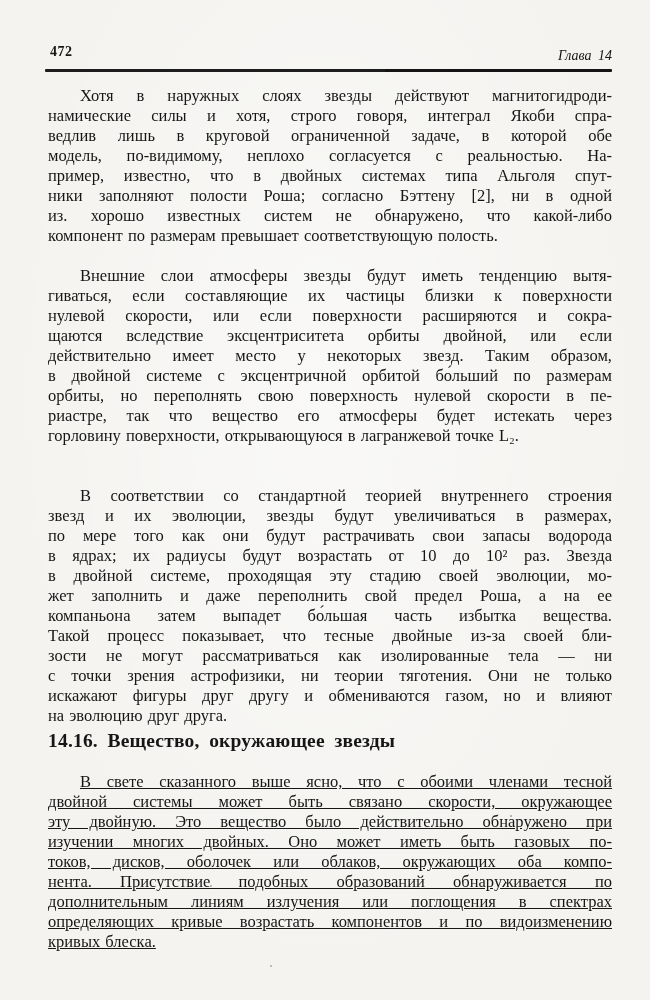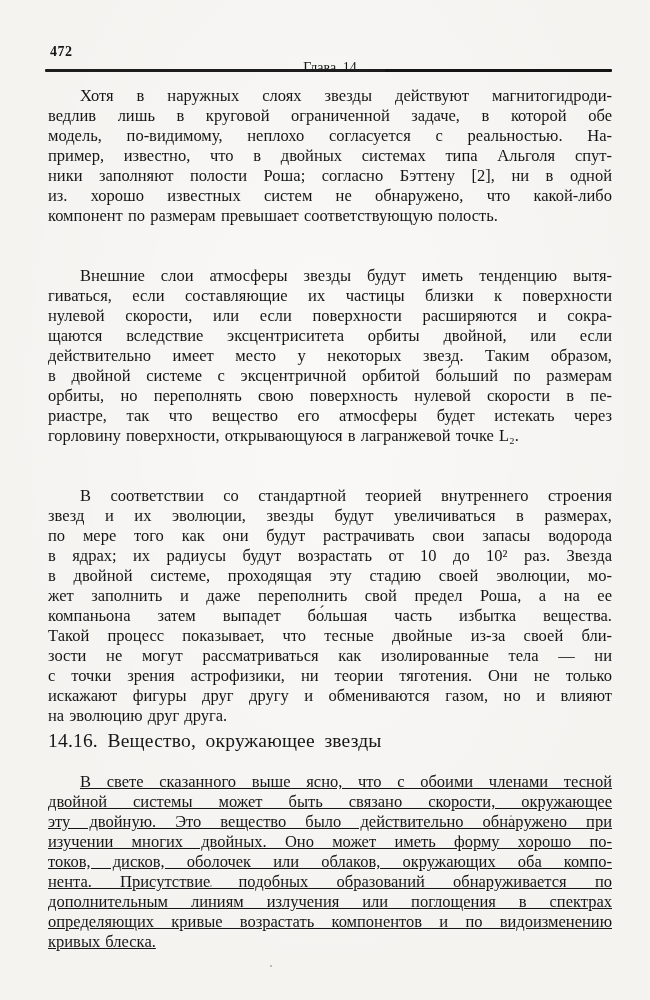--- a/index.html
+++ b/index.html
@@ -21,60 +21,61 @@
     box-shadow: 180px 260px 0 0 #4a4a4a, -120px 330px 0 0 #555,
                 230px -40px 0 0 #5a5a5a, -60px 410px 0 0 #606060;
     opacity:.5;
   }
 
   .running-head {
     position:absolute; top:42px; left:48px; width:564px; height:22px;
     font-size:14px; line-height:20px;
   }
   .page-num { position:absolute; left:2px; top:0; font-weight:bold; letter-spacing:.5px; }
-  .chapter { position:absolute; left:0; right:0; top:16px; text-align:center; word-spacing:3px; }
+  .chapter { position:absolute; left:0; right:0; top:4px; text-align:right; font-style:italic; word-spacing:3px; }
   .head-rule {
     position:absolute; top:69px; left:45px; width:567px; height:2.6px;
     background: linear-gradient(to right, #1d1d1d 0 60%, #141414 60% 100%);
     border-radius:1px;
   }
 
   .body-col { position:absolute; left:48px; width:564px; }
   .para { position:absolute; left:0; width:564px; font-size:16.5px; line-height:20px; }
   .text-line { text-align:justify; text-align-last:justify; white-space:normal; word-spacing:1px; }
   .text-line.last { text-align-last:left; }
   .para .text-line:first-child { text-indent:32px; }
 
   #para-1 { top:86px; }
   #para-2 { top:266px; }
   #para-3 { top:486px; }
 
   .section-heading {
     position:absolute; left:48px; top:728px; width:564px;
-    font-size:19.5px; font-weight:normal; line-height:26px;
+    font-size:19.5px; font-weight:bold; line-height:26px;
     word-spacing:4.5px; letter-spacing:.2px;
   }
   #para-4 { top:772px;text-decoration:underline; }
 </style>
 </head>
 <body>
 
 <div class="page">
 
   <div class="specks"></div>
 
   <div class="running-head">
     <span class="page-num">472</span>
     <span class="chapter">Глава 14</span>
   </div>
   <div class="head-rule"></div>
 
   <div class="body-col">
     <div class="para" id="para-1">
         <div class="text-line">Хотя в наружных слоях звезды действуют магнитогидроди-</div>
+        <div class="text-line">намические силы и хотя, строго говоря, интеграл Якоби спра-</div>
         <div class="text-line">ведлив лишь в круговой ограниченной задаче, в которой обе</div>
         <div class="text-line">модель, по-видимому, неплохо согласуется с реальностью. На-</div>
         <div class="text-line">пример, известно, что в двойных системах типа Альголя спут-</div>
         <div class="text-line">ники заполняют полости Роша; согласно Бэттену [2], ни в одной</div>
         <div class="text-line">из. хорошо известных систем не обнаружено, что какой-либо</div>
         <div class="text-line last">компонент по размерам превышает соответствующую полость.</div>
       </div>
     <div class="para" id="para-2">
         <div class="text-line">Внешние слои атмосферы звезды будут иметь тенденцию вытя-</div>
         <div class="text-line">гиваться, если составляющие их частицы близки к поверхности</div>
@@ -102,21 +103,21 @@
       </div>
   </div>
 
   <div class="section-heading">14.16. Вещество, окружающее звезды</div>
 
   <div class="body-col">
     <div class="para" id="para-4">
         <div class="text-line">В свете сказанного выше ясно, что с обоими членами тесной</div>
         <div class="text-line">двойной системы может быть связано скорости, окружающее</div>
         <div class="text-line">эту двойную. Это вещество было действительно обнаружено при</div>
-        <div class="text-line">изучении многих двойных. Оно может иметь форму хорошо по-</div>
+        <div class="text-line">изучении многих двойных. Оно может иметь быть газовых по-</div>
         <div class="text-line">токов, дисков, оболочек или облаков, окружающих оба компо-</div>
         <div class="text-line">нента. Присутствие подобных образований обнаруживается по</div>
         <div class="text-line">дополнительным линиям излучения или поглощения в спектрах</div>
         <div class="text-line">определяющих кривые возрастать компонентов и по видоизменению</div>
         <div class="text-line last">кривых блеска.</div>
       </div>
   </div>
 
 </div>
 

